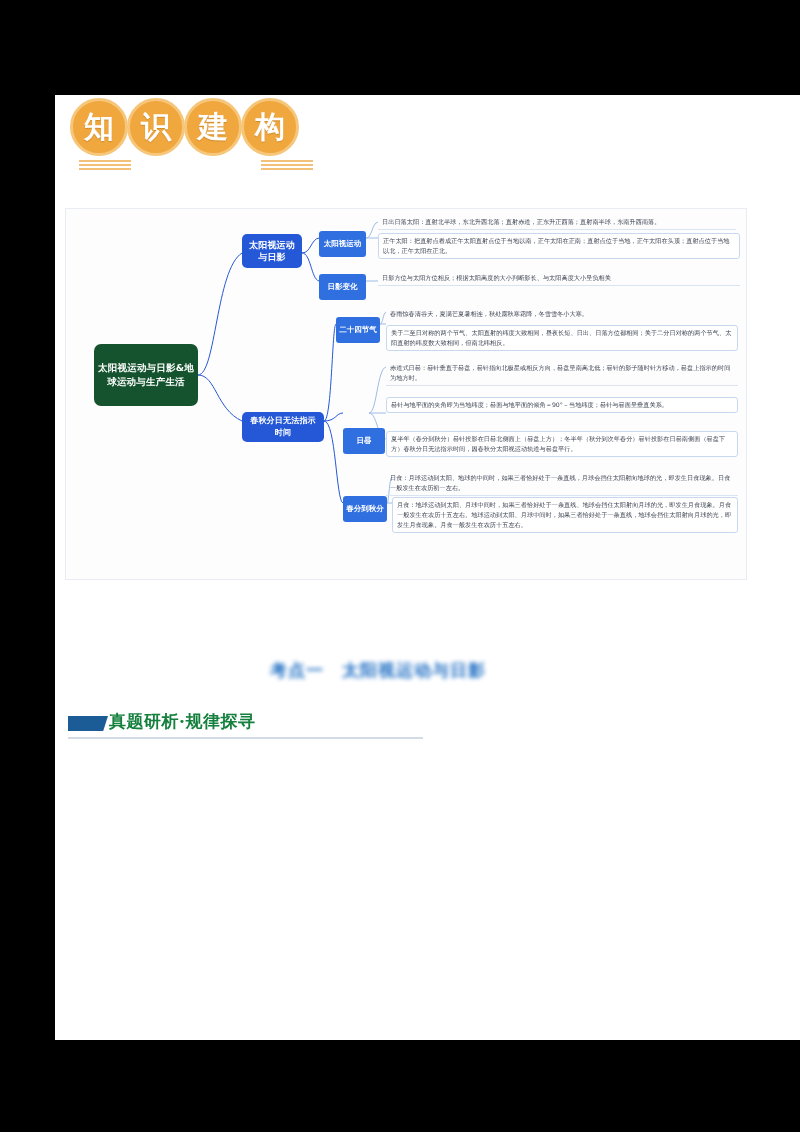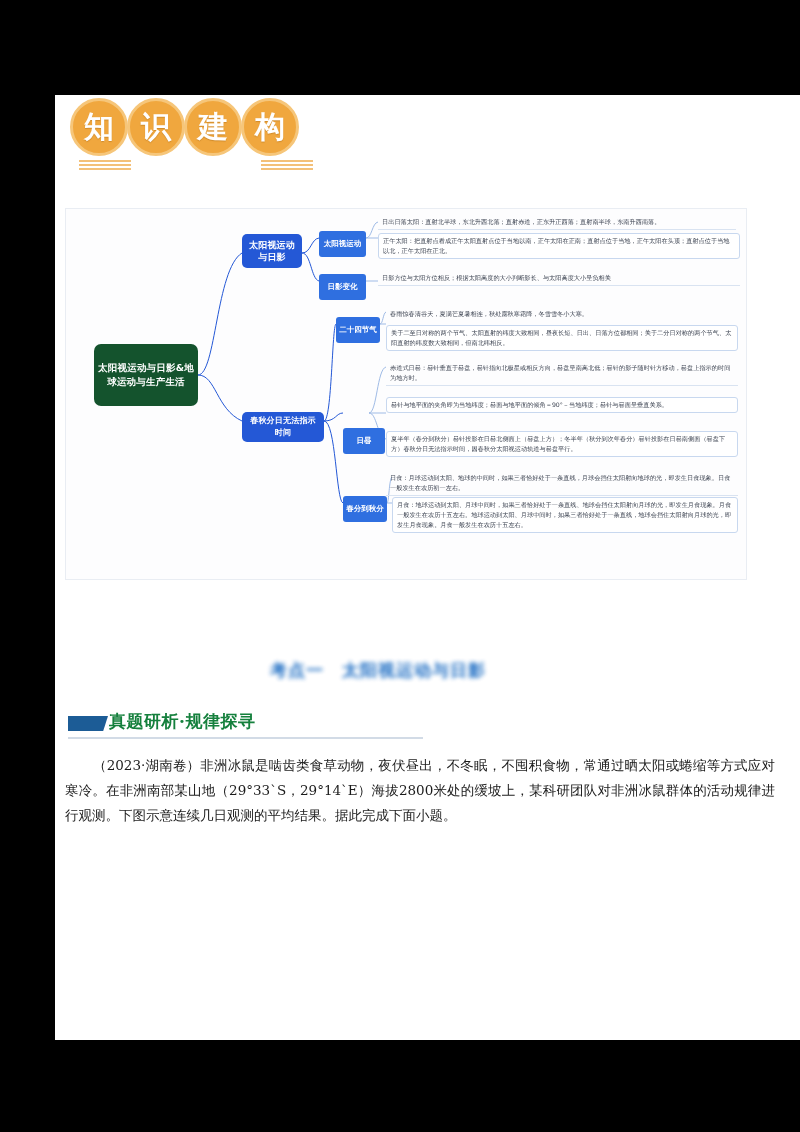--- a/index.html
+++ b/index.html
@@ -195,15 +195,14 @@
     <span class="bh-sp"></span>
     <span>太阳视运动与日影</span>
   </div>
 
   <div id="zt-header">
     <div class="zt-flag"></div>
     <div class="zt-title">真题研析·规律探寻</div>
     <div class="zt-underline"></div>
   </div>
 
-  <div id="qpara">（2023·湖南卷）非洲冰鼠是啮齿类食草动物，夜伏昼出，不冬眠，不囤积食物，常通过晒太阳或蜷缩等方式应对寒冷。在非洲南部某山地（29°33`S，29°14`E）海拔2800米处的缓坡上，某科研团队对非洲冰鼠群体的活动规律进行观测。下图示意连续几日观测的平均结果。据此完成下面小题。</div>
 
 </div>
 
 </body></html>

